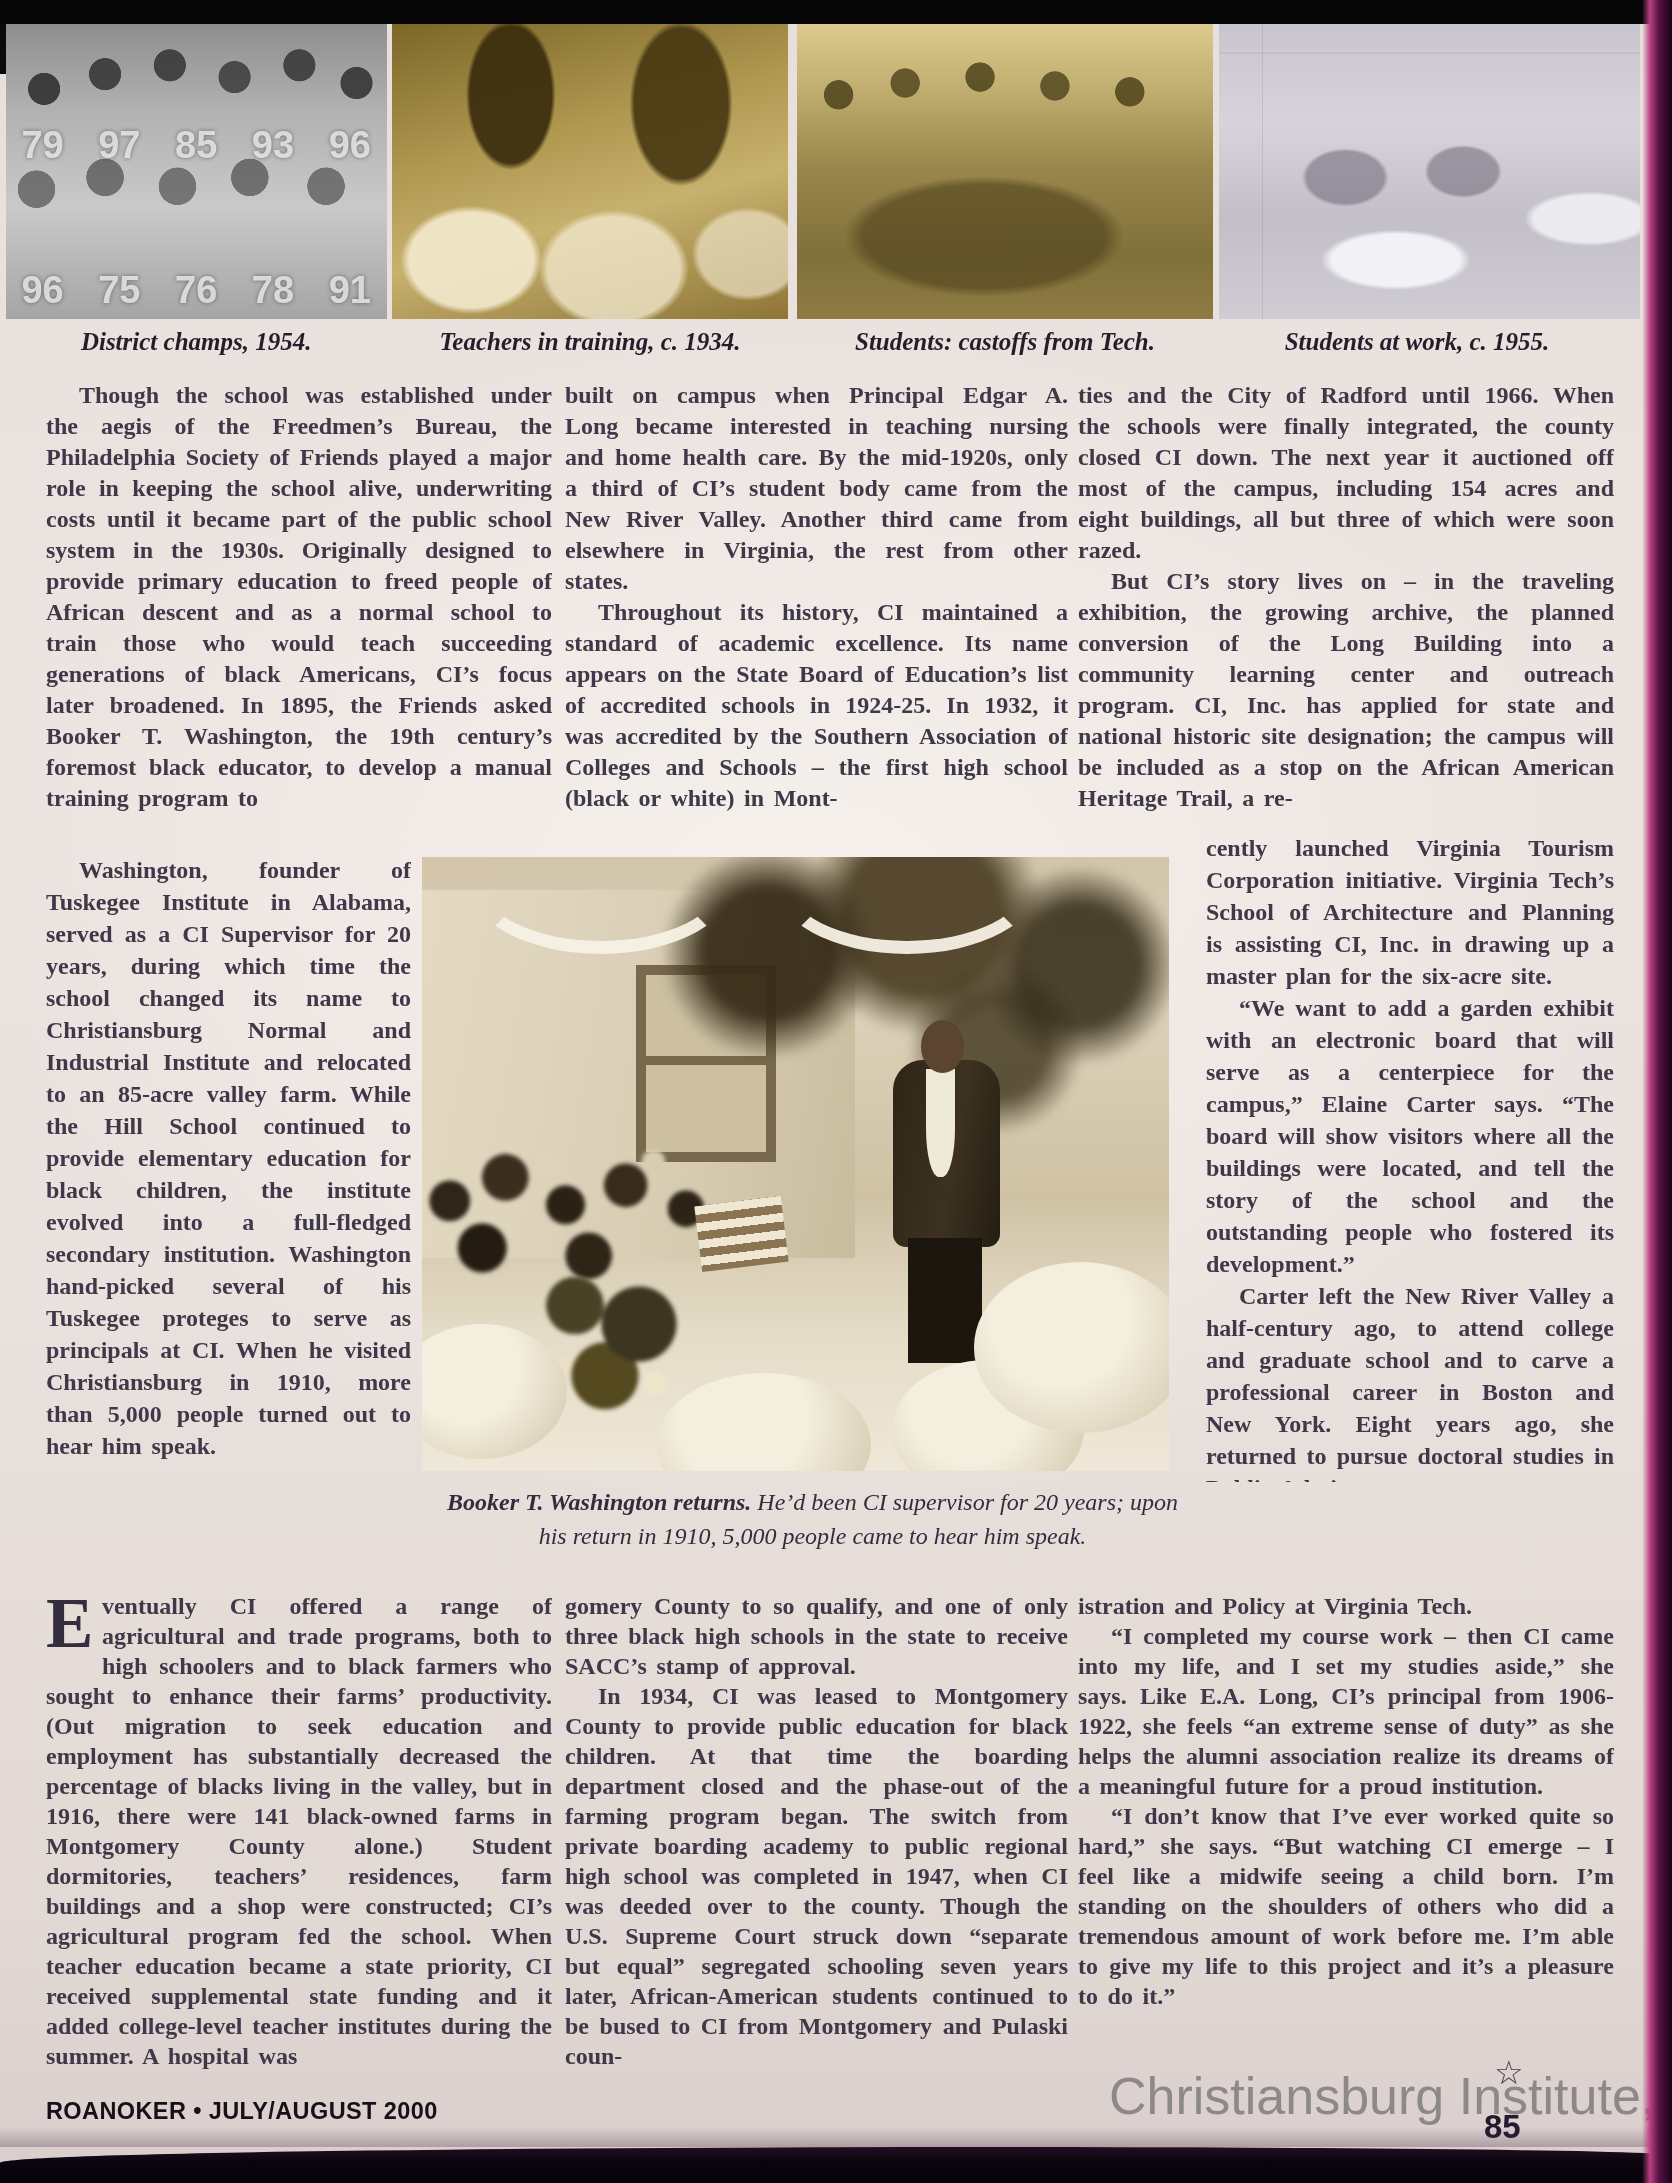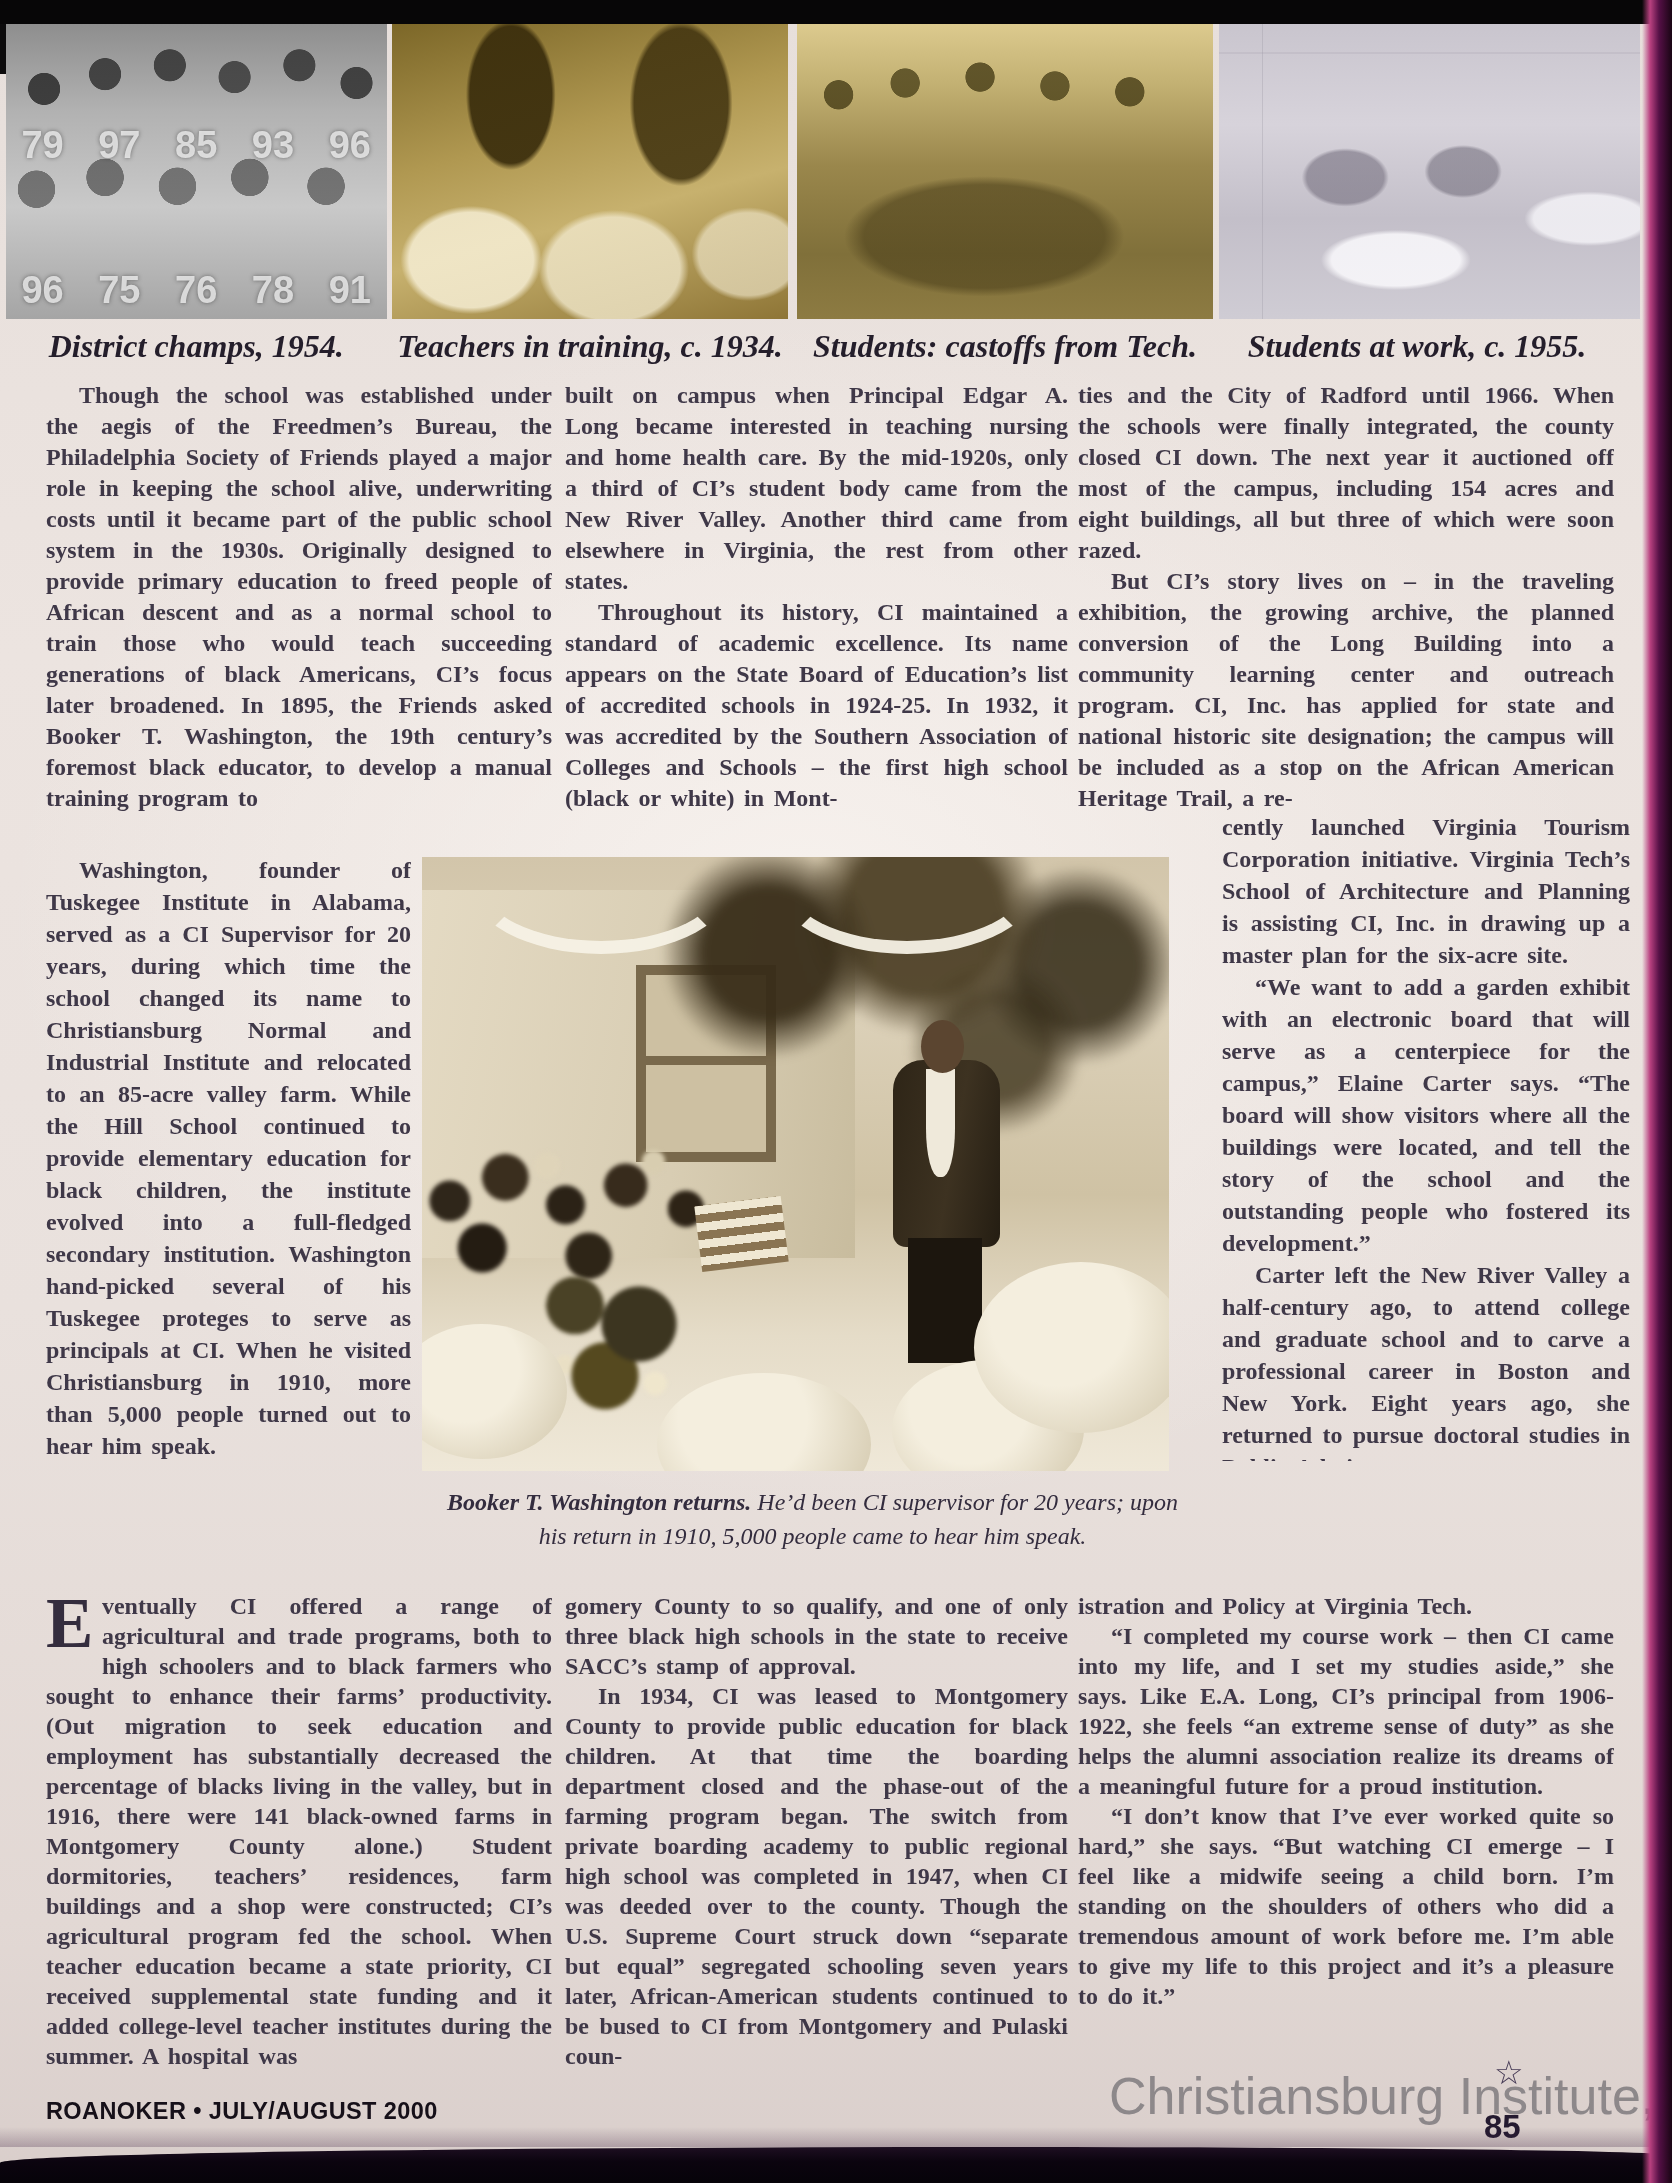--- a/index.html
+++ b/index.html
@@ -49,32 +49,32 @@
       linear-gradient(180deg,#dcca8e 0%,#c3b173 20%,#9a874c 48%,#80703a 78%,#8d7b42 100%);}
   .photo-grey{left:1219px;width:421px;background-image:
       linear-gradient(rgba(150,146,158,.35) 1.4px,transparent 1.4px),
       linear-gradient(90deg,rgba(150,146,158,.3) 1.4px,transparent 1.4px),
       radial-gradient(ellipse 64px 43px at 30% 52%,rgba(108,102,118,.55) 0 60%,transparent 68%),
       radial-gradient(ellipse 57px 39px at 58% 50%,rgba(100,95,110,.5) 0 60%,transparent 68%),
       radial-gradient(ellipse 107px 43px at 42% 80%,rgba(250,249,252,.85) 0 60%,transparent 70%),
       radial-gradient(ellipse 93px 39px at 88% 66%,rgba(246,245,249,.8) 0 60%,transparent 70%),
       linear-gradient(180deg,#c9c5ce 0%,#d7d3db 34%,#c3bfc9 66%,#cfccd4 100%);
     background-size:auto,auto,auto,auto,auto,auto,auto;background-position:0 28.5px,43px 0,0 0,0 0,0 0,0 0,0 0;}
-  .photo-cap{top:328px;height:37px;font-weight:bold;font-style:italic;font-size:32px;color:#241e2b;text-align:center;}
+  .photo-cap{top:328px;height:37px;font-weight:bold;font-style:italic;font-size:25px;color:#241e2b;text-align:center;}
   
   .b{color:#3f3848;font-size:24px;line-height:31px;text-align:justify;overflow:hidden;word-spacing:3.6px;hyphens:auto;}
   .b p{margin:0;font-weight:bold;}
   .b p.ind{text-indent:33px;}
   .side{line-height:32px;}
   .bot{line-height:30px;}
   .col1top{left:46px;top:380px;width:506px;height:473px;}
   .col2top{left:565px;top:380px;width:503px;height:473px;}
   .col3top{left:1078px;top:380px;width:536px;height:473px;}
   .col1side{left:46px;top:854px;width:365px;height:614px;}
-  .col3side{left:1206px;top:811px;width:408px;height:650px;margin-left:16px;}
+  .col3side{left:1206px;top:832px;width:408px;height:650px;}
   .col1bot{left:46px;top:1591px;width:506px;height:510px;}
   .col2bot{left:565px;top:1591px;width:503px;height:510px;}
   .col3bot{left:1078px;top:1591px;width:536px;height:499px;}
   .dropcap{float:left;font-size:71px;line-height:57px;padding:4.3px 8.6px 0 0;color:#342d3e;font-family:"Liberation Serif",serif;}
   
   .mp{left:422px;top:857px;width:747px;height:614px;overflow:hidden;
       background:linear-gradient(180deg,#d2c5aa 0%,#dcd1b9 25%,#cfc2a4 55%,#e5dcc8 78%,#efe8d8 100%);}
   .mp div{position:absolute;}
   .mp-wall{left:0;top:33px;width:58%;height:60%;background:linear-gradient(100deg,#e4dac3 0%,#d8cdb3 60%,#c8bc9e 100%);}
   .mp-window{left:214px;top:108px;width:120px;height:177px;background:#cdc0a2;border:10px solid #79694c;}

